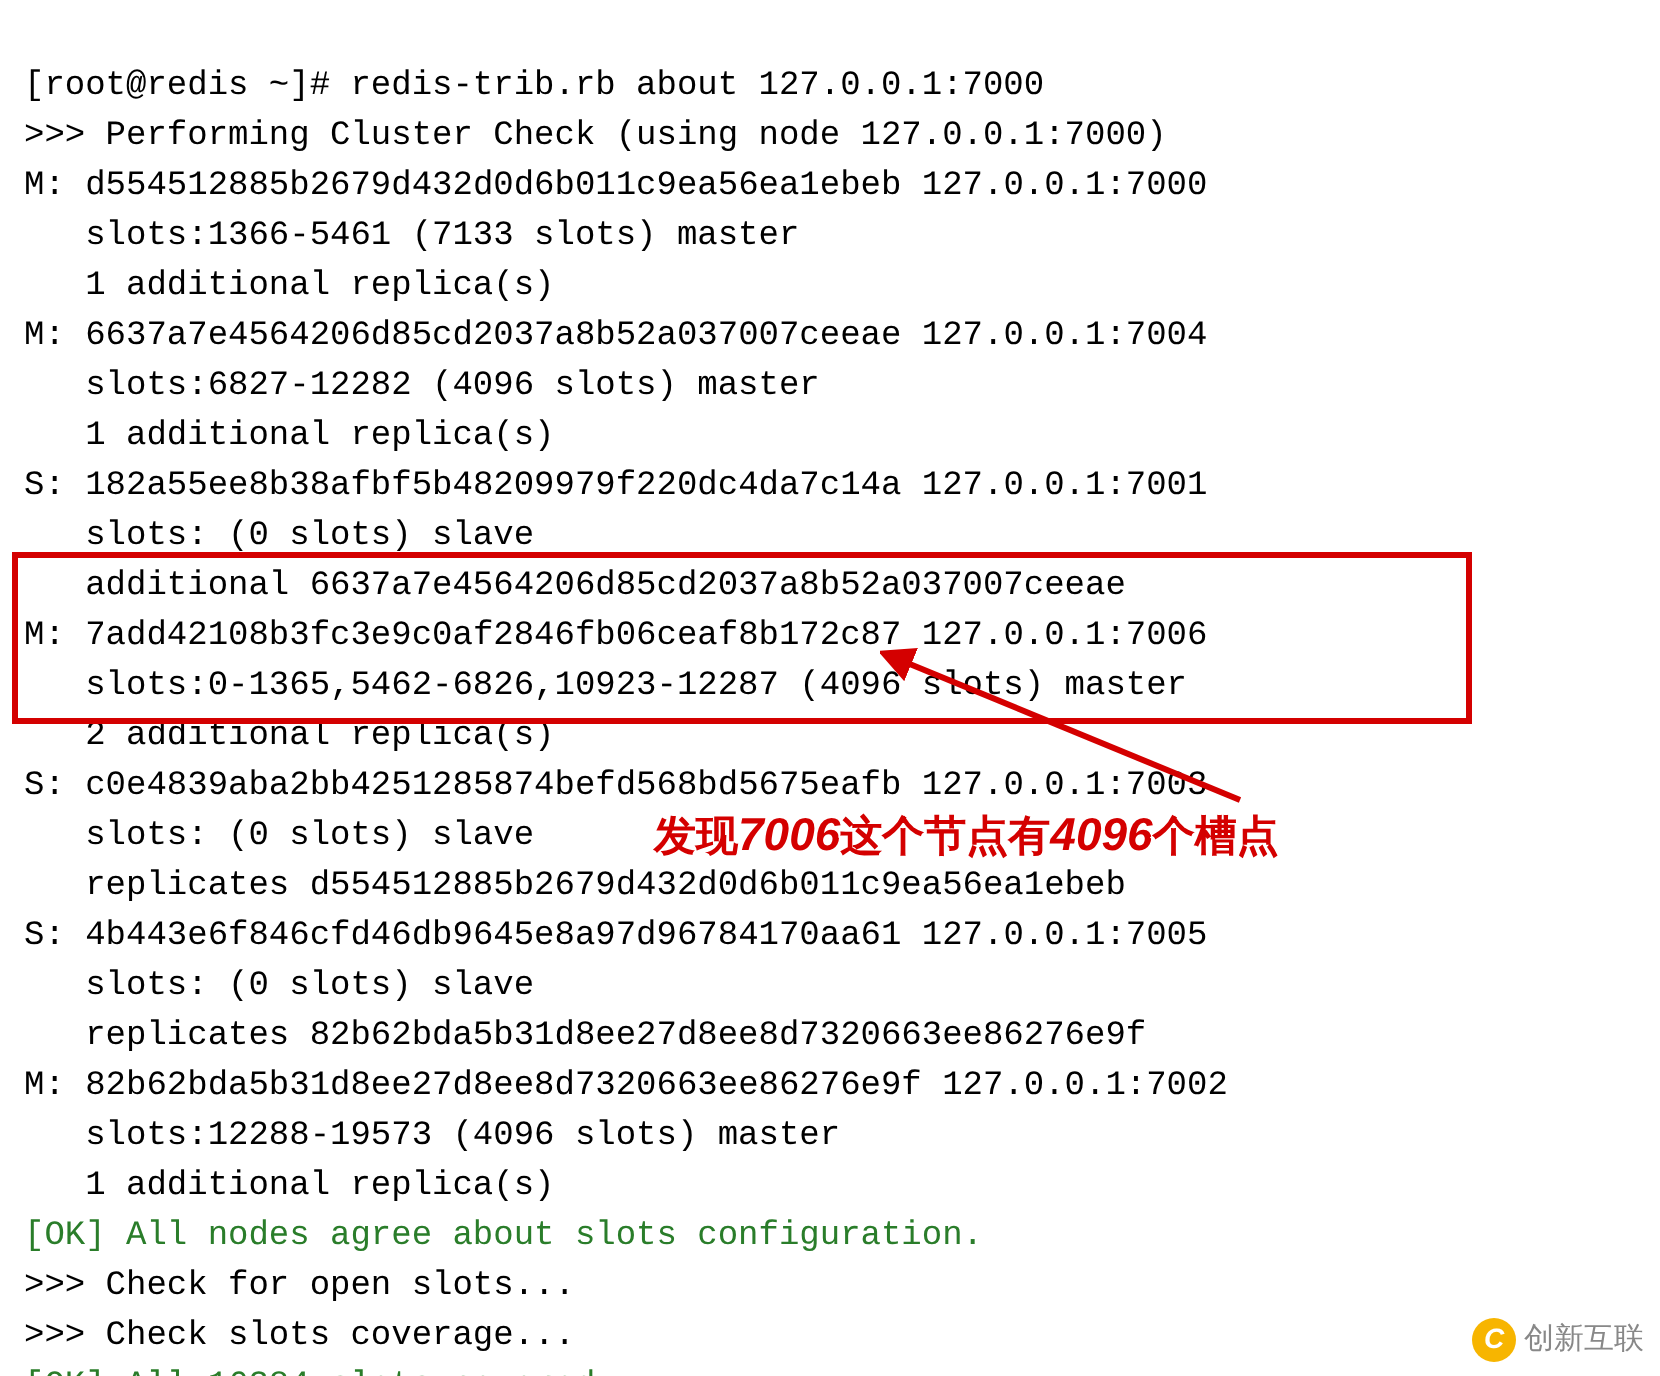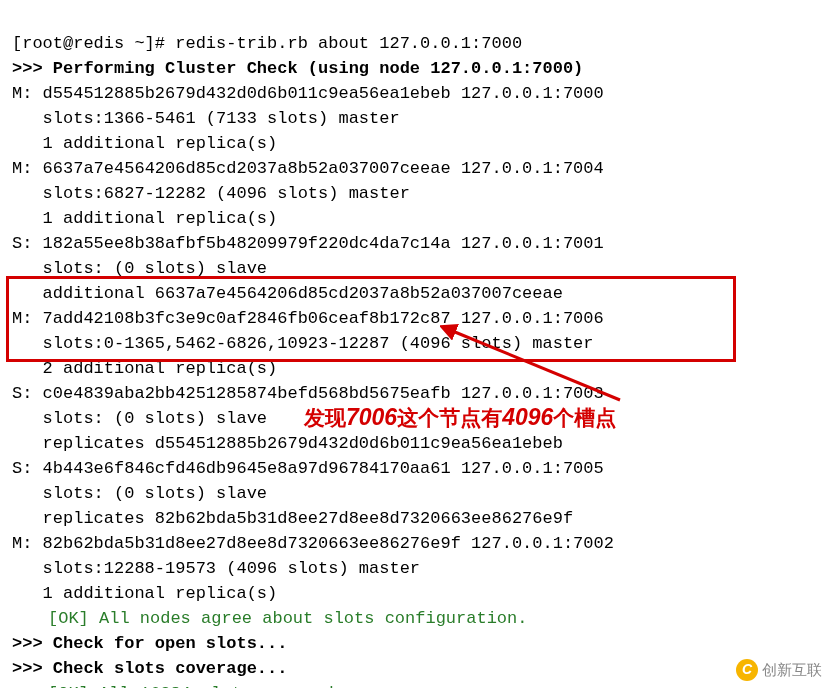--- a/index.html
+++ b/index.html
@@ -12,22 +12,22 @@
     font-size: 17px;
     line-height: 25px;
     overflow: hidden;
   }
   .term {
     padding: 6px 12px;
     white-space: pre;
     color: #000;
     position: relative;
   }
-  .bold { font-weight: bold; }
-  .green { color: #2a7d2a; margin-left: 36px; }
+  .bold { font-weight: normal; }
+  .green { color: #2a7d2a; }
   .highlight-box {
     position: absolute;
     border: 3px solid #d40000;
     box-sizing: border-box;
     pointer-events: none;
   }
   .annotation {
     position: absolute;
     font-family: "Microsoft YaHei","SimHei",sans-serif;
     font-weight: bold;
@@ -110,20 +110,20 @@
 
 <svg class="arrow" style="left:440px; top:320px; width:200px; height:100px;">
   <defs>
     <marker id="ah" markerWidth="10" markerHeight="10" refX="2" refY="3" orient="auto">
       <path d="M0,0 L6,3 L0,6 Z" fill="#d40000"></path>
     </marker>
   </defs>
   <line x1="180" y1="80" x2="10" y2="10" stroke="#d40000" stroke-width="3" marker-end="url(#ah)"></line>
 </svg>
 
-<div class="annotation" style="left:304px; top:405px;">
+<div class="annotation" style="left:327px; top:405px;">
   <span>发现</span><span class="em">7006</span><span>这个节点有</span><span class="em">4096</span><span>个槽点</span>
 </div>
 
 <div class="watermark">
   <div class="logo">C</div>
   <span>创新互联</span>
 </div>
 
 </body></html>

